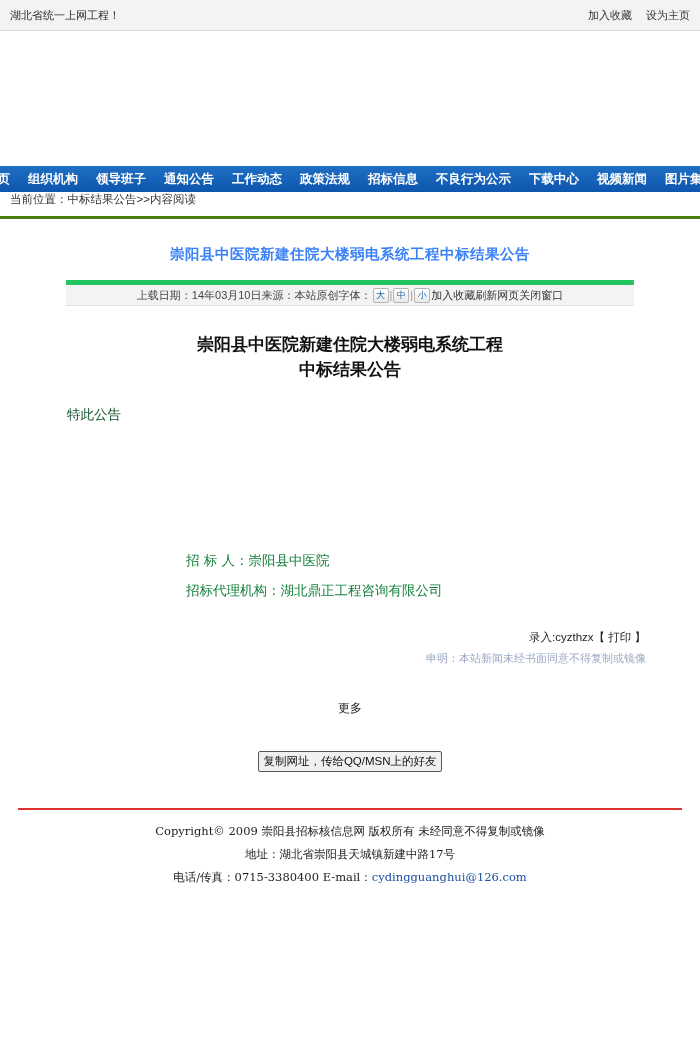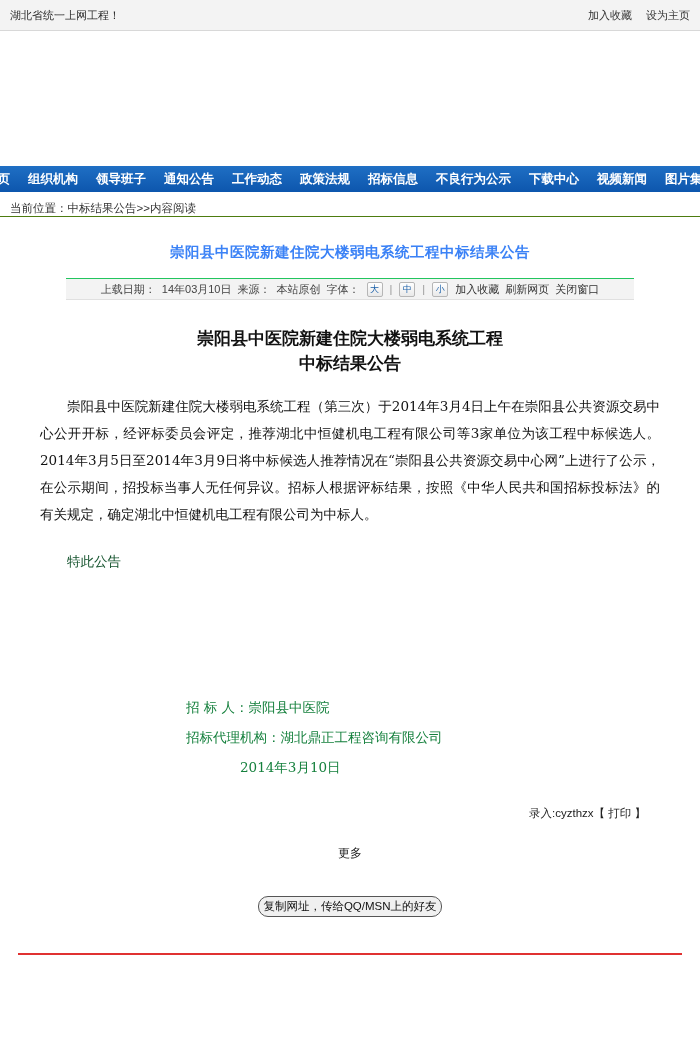--- a/index.html
+++ b/index.html
@@ -64,50 +64,49 @@
     font-size: 12.5px;
     font-weight: bold;
     text-decoration: none;
     padding: 0 9px;
     line-height: 26px;
     white-space: nowrap;
   }
   
   .crumb-wrap {
     height: 24px;
-    border-bottom: 1px solid #4d7c0f;
-    display: flex;
-    align-items: flex-end;
+    border-bottom: 3px solid #4d7c0f;
+    display: flex;
+    align-items: flex-start;
     padding-left: 10px;
     font-size: 11.5px;
     color: #333;
     background: #ffffff;
   }
   
   .content {
     margin: 0 18px;
     padding-top: 26px;
   }
   .doc-title {
     text-align: center;
     font-size: 14.5px;
     font-weight: bold;
     color: #3b82f6;
     letter-spacing: 0.5px;
   }
   .meta-bar {
     margin: 16px 48px 16px 48px;
     background: #f3f3f3;
-    border-top: 1px solid #22c55e;
+    border-top: 5px solid #22c55e;
     border-bottom: 1px solid #e0e0e0;
     height: 20px;
     display: flex;
     align-items: center;
     justify-content: center;
-    gap: 6px;
     font-size: 11px;
     color: #444;
   }
   .meta-bar .sep { color: #999; }
   .zoom-btn {
     display: inline-flex;
     align-items: center;
     justify-content: center;
     width: 14px;
     height: 13px;
@@ -171,38 +170,38 @@
     cursor: pointer;
   }
   .disclaimer {
     margin-top: 6px;
     text-align: right;
     padding-right: 36px;
     font-size: 11px;
     color: #9aa7c2;
   }
   .more-line {
-    margin-top: 24px;
+    margin-top: 34px;
     text-align: center;
     font-size: 12px;
     color: #222;
     cursor: pointer;
   }
   .copy-btn-wrap {
     margin-top: 34px;
     display: flex;
     justify-content: center;
   }
   .copy-btn {
     border: 1px solid #555;
     background: #f0f0f0;
     font-size: 11.5px;
     color: #111;
     padding: 2px 4px;
-    border-radius: 10px;
+    border-radius: 2px;
     font-family: "Liberation Sans", sans-serif;
     cursor: pointer;
   }
   
   .footer-rule {
     margin: 36px 18px 0 18px;
     border-top: 2px solid #e03131;
   }
   .footer {
     margin-top: 10px;
@@ -265,39 +264,44 @@
       <span class="meta-link">加入收藏</span>
       <span class="meta-link">刷新网页</span>
       <span class="meta-link">关闭窗口</span>
     </div>
 
     <div class="headline">
       <div>崇阳县中医院新建住院大楼弱电系统工程</div>
       <div>中标结果公告</div>
     </div>
 
-    <div class="body-text">
-      <p>崇阳县中医院新建住院大楼弱电系统工程（第三次）于2014年3月4日上午在崇阳县公共资源交易中心公开开标，经评标委员会评定，推荐湖北中恒健机电工程有限公司等3家单位为该工程中标候选人。2014年3月5日至2014年3月9日将中标候选人推荐情况在“崇阳县公共资源交易中心网”上进行了公示，在公示期间，招投标当事人无任何异议。招标人根据评标结果，按照《中华人民共和国招标投标法》的有关规定，确定湖北中恒健机电工程有限公司为中标人。</p>
-    </div>
 
     <div class="notice-para">特此公告</div>
 
     <div class="sign-block">
       <div>招    标    人：崇阳县中医院</div>
       <div>招标代理机构：湖北鼎正工程咨询有限公司</div>
-      <div class="date">2014年3月10日</div>
     </div>
 
     <div class="editor-line">
       <span>录入:cyzthzx</span><span class="print">【 打印 】</span>
     </div>
 
+    <div class="disclaimer">申明：本站新闻未经书面同意不得复制或镜像</div>
 
     <div class="more-line">更多</div>
 
     <div class="copy-btn-wrap">
       <button class="copy-btn">复制网址，传给QQ/MSN上的好友</button>
     </div>
   </div>
 
   <div class="footer-rule"></div>
+  <div class="footer">
+    <div>Copyright© 2009 崇阳县招标核信息网 版权所有 未经同意不得复制或镜像</div>
+    <div>地址：湖北省崇阳县天城镇新建中路17号</div>
+    <div>
+      <span>电话/传真：0715-3380400 E-mail：</span><span class="mail">cydingguanghui@126.com</span>
+    </div>
+
+  </div>
 
 </div>
 
 </body></html>

